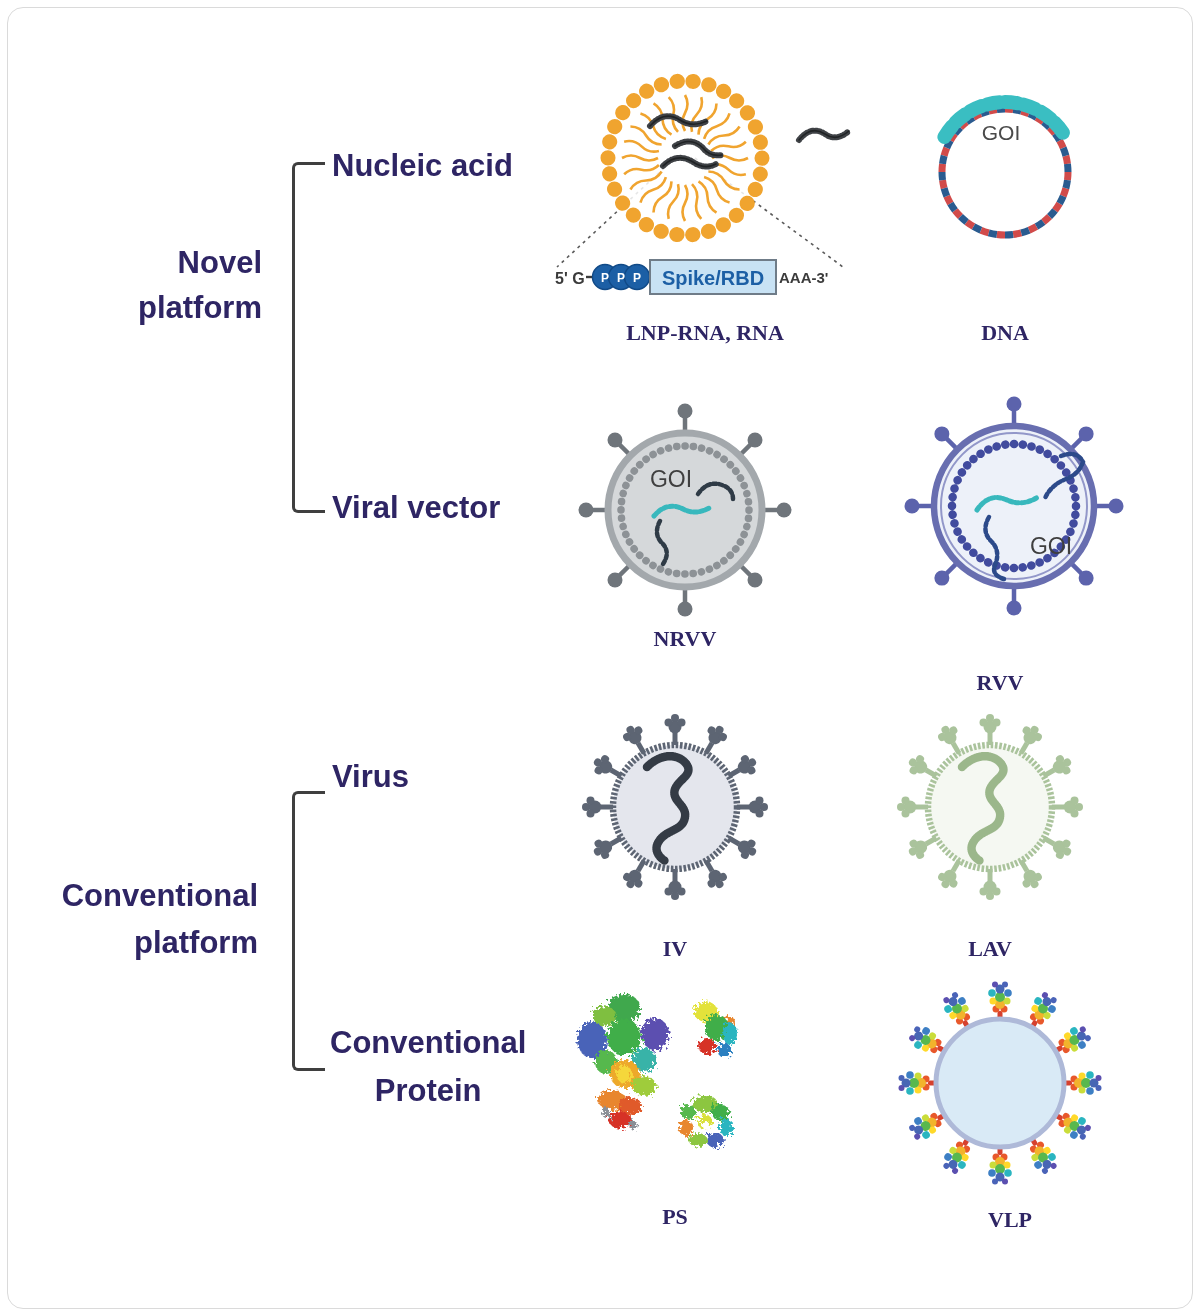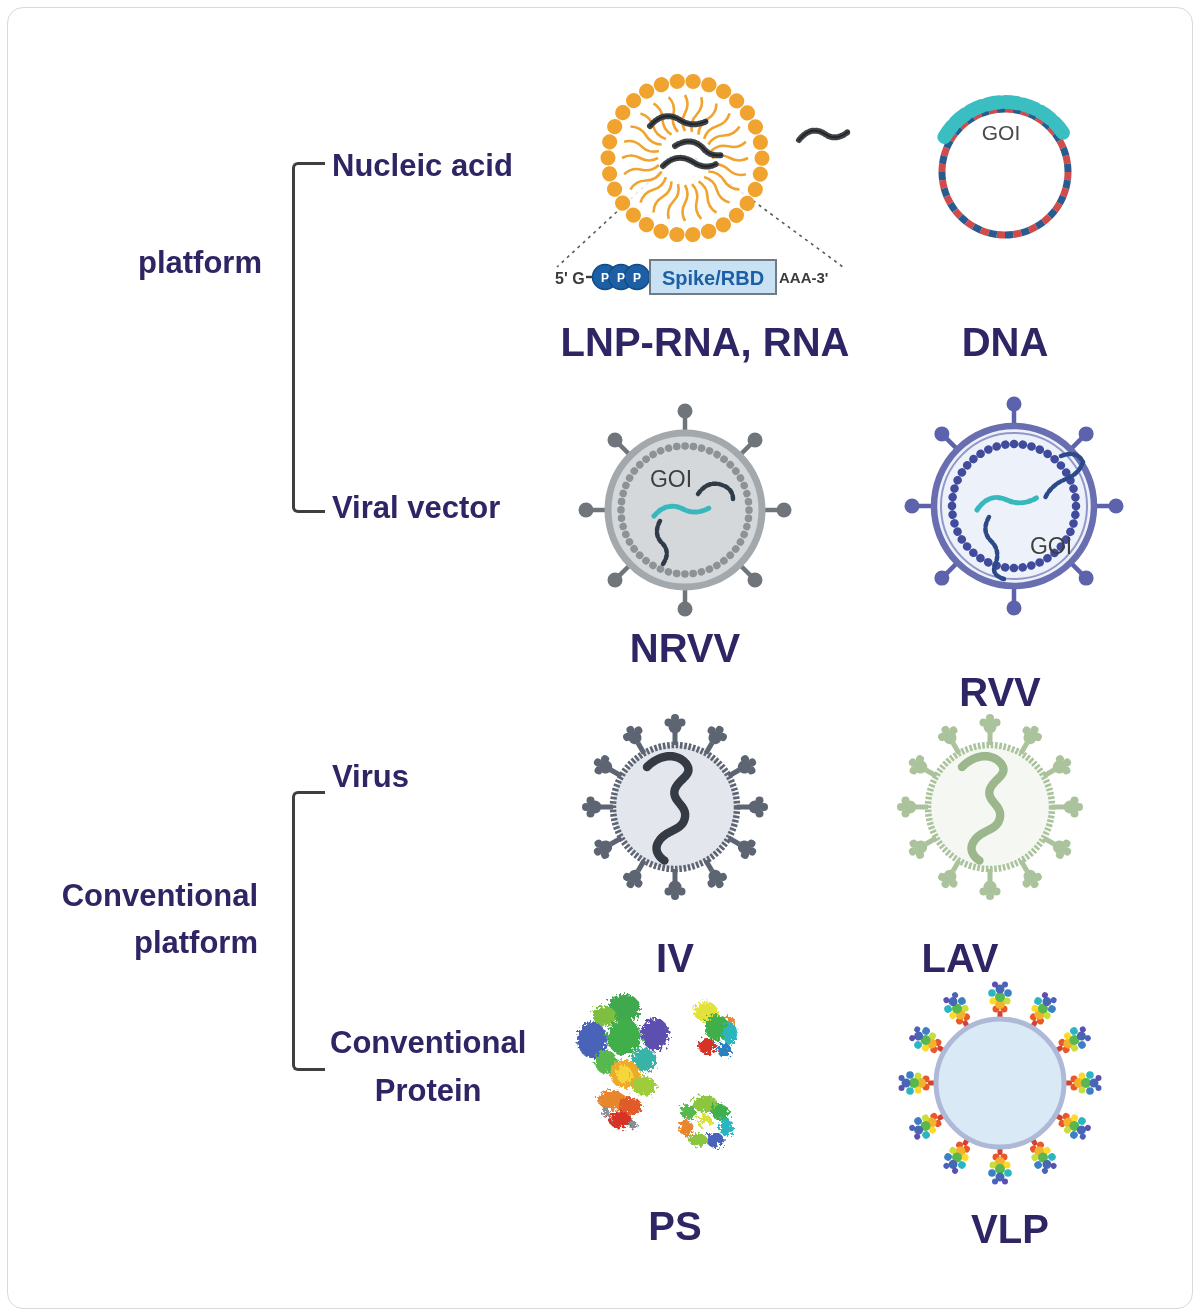--- a/index.html
+++ b/index.html
@@ -2,31 +2,32 @@
 <html><head>
 <meta charset="utf-8">
 <style>
   html,body{margin:0;padding:0;background:#ffffff;}
   body{width:1200px;height:1316px;position:relative;font-family:"Liberation Sans",sans-serif;overflow:hidden;}
   .card{position:absolute;left:7px;top:7px;right:7px;bottom:7px;background:#ffffff;
         border:1.5px solid #dadada;border-radius:16px;}
   .abs{position:absolute;}
   .lbl{position:absolute;font-weight:bold;color:#2e2564;font-size:31px;line-height:38px;text-align:center;}
   .lbl2{line-height:45px;text-align:right;}
-  .itemlbl{position:absolute;font-weight:bold;color:#2e2564;font-size:40px;text-align:center;}
+  .itemlbl{position:absolute;font-weight:bold;color:#2e2564;font-size:22px;text-align:center;font-family:Liberation Serif, serif;}
   .bracket{position:absolute;width:30px;border-left:3.5px solid #3f3f3f;border-top:3.5px solid #3f3f3f;
            border-bottom:3.5px solid #3f3f3f;border-radius:6px 0 0 6px;}
   svg text{font-family:"Liberation Sans",sans-serif;}
 </style>
 </head>
 <body>
 
 <div class="card"></div>
 
 <div class="lbl lbl2" style="left:62px;top:240px;width:200px;">
+  <div>Novel</div>
   <div>platform</div>
 </div>
 <div class="bracket" style="left:292px;top:162px;height:345px;"></div>
 
 <div class="lbl lbl2" style="left:55px;top:872px;width:203px;line-height:47px;">
   <div>Conventional</div>
   <div>platform</div>
 </div>
 <div class="bracket" style="left:292px;top:791px;height:274px;"></div>
 
@@ -222,21 +223,21 @@
         <use href="#cov-spike" transform="rotate(300 100 100)"></use>
         <use href="#cov-spike" transform="rotate(330 100 100)"></use>
     </g>
     <circle cx="100" cy="100" r="62" fill="#f4f7f0" stroke="#9cb98b" stroke-width="6.5" stroke-dasharray="2.6 1.7"></circle>
     <g>
       <use href="#cov-rna" stroke="#8aab77" stroke-width="2"></use>
       <use href="#cov-rna" stroke="#8aab77" stroke-width="8.5" stroke-linecap="round" stroke-dasharray="0.02 1.38" pathLength="14"></use>
     </g>
   </g>
 </svg>
-<div class="itemlbl" style="left:860px;top:936px;width:200px;text-align:center;">LAV</div>
+<div class="itemlbl" style="left:890px;top:936px;width:200px;text-align:center;">LAV</div>
 
 <svg class="abs" style="left:560px;top:982px;" width="200" height="190" viewBox="0 0 200 190">
   <defs>
     <filter id="rough" x="-40%" y="-40%" width="180%" height="180%">
       <feTurbulence type="fractalNoise" baseFrequency="0.35" numOctaves="3" seed="7" result="n"></feTurbulence>
       <feDisplacementMap in="SourceGraphic" in2="n" scale="11"></feDisplacementMap>
     </filter>
   </defs>
   <g filter="url(#rough)">
     <ellipse cx="64" cy="26" rx="16" ry="14" fill="#41a84e"></ellipse>

